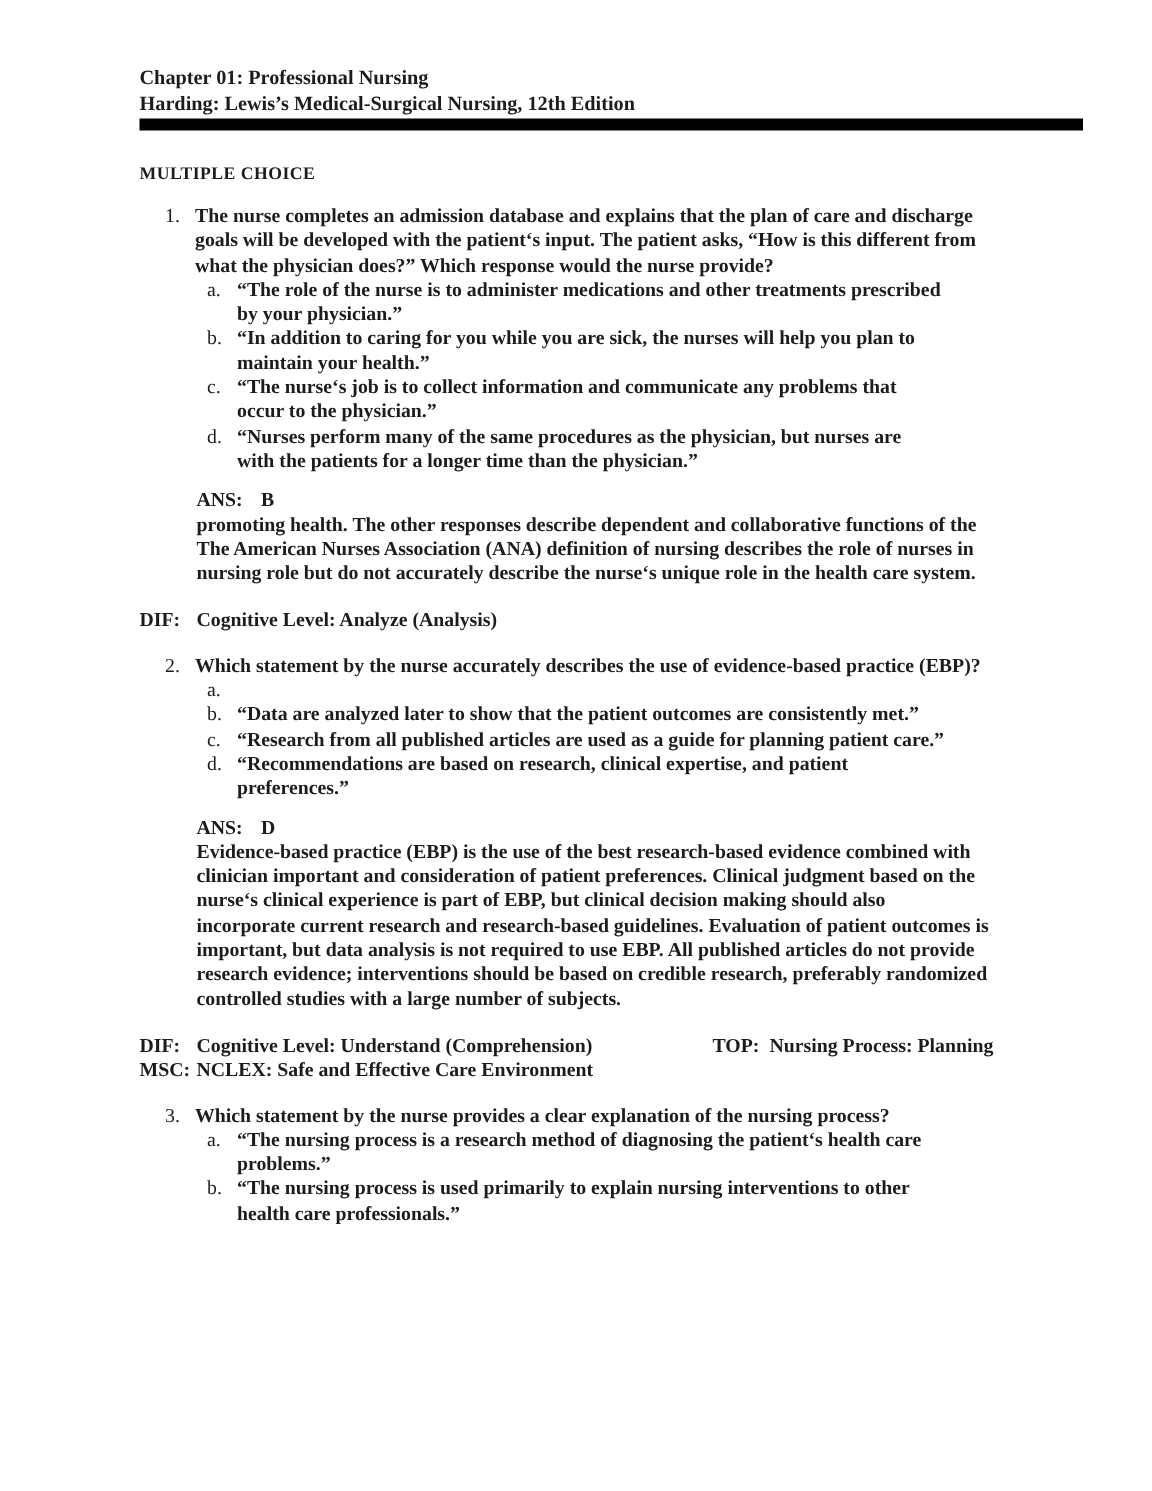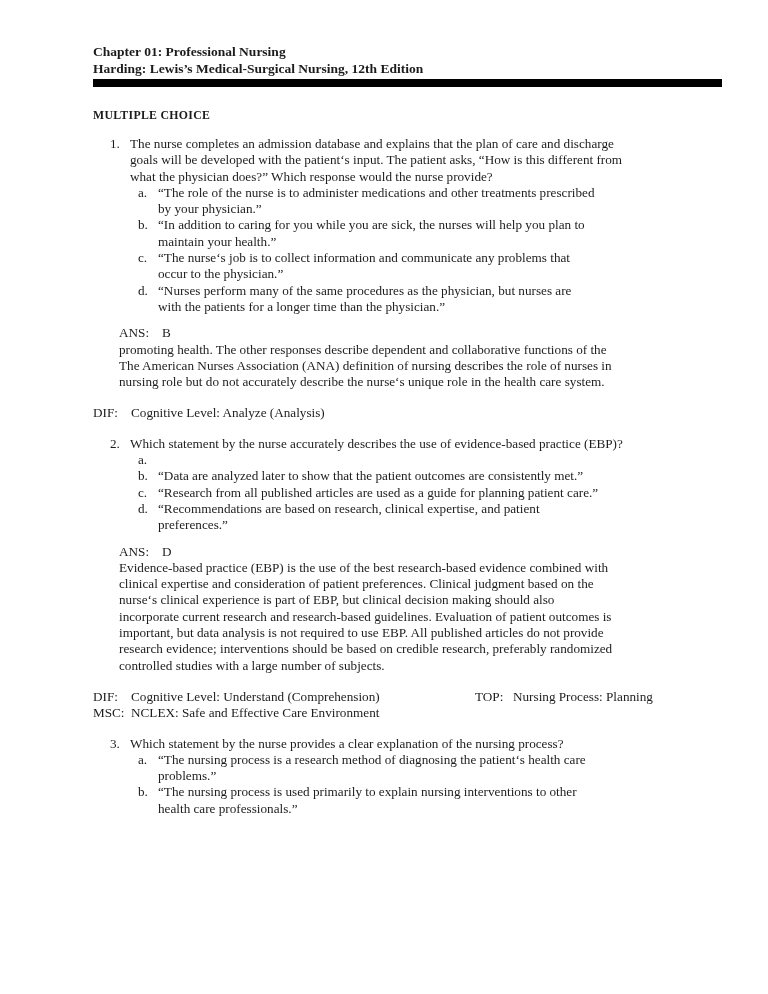--- a/index.html
+++ b/index.html
@@ -7,26 +7,26 @@
     position:relative; width:768px; height:816px; background:#ffffff;
     overflow:hidden; font-family:"Liberation Serif", serif; color:#1c1c1c;
     -webkit-font-smoothing:antialiased;
   }
   .content { position:absolute; left:93px; top:43px; width:660px; }
   .doc-title { font-weight:bold; font-size:13.5px; line-height:17px; white-space:nowrap; }
   .underlined { }
   .rule { height:8px; background:#000000; width:629px; margin-top:2px; }
   .section-title { font-weight:bold; font-size:11.8px; margin-top:21px; line-height:14px; letter-spacing:0.3px; }
   .question { margin-top:14px; font-size:13.2px; line-height:16.3px; }
-  .line { white-space:nowrap; }
+  .line { white-space:nowrap;font-weight:bold; }
   .q-row { display:flex; padding-left:17px; }
   .q-num { width:20px; flex:none; }
   .opt-row { display:flex; padding-left:45px; }
   .opt-letter { width:20px; flex:none; }
-  .ans-block { margin-left:26px; margin-top:10px; }
+  .ans-block { margin-left:38px; margin-top:10px; }
   .ans-label { display:inline-block; width:43px; }
   .meta-block { margin-top:15px; }
   .meta-pair { display:inline-block; white-space:nowrap; }
   .m-label { display:inline-block; width:38px; }
   .pair-w262 { width:262px; }
   .pair-w382 { width:382px; }
   .scan-artifact { position:absolute; left:699px; top:942px; width:54px; height:45px; background:#fcfcfc; }
 </style>
 </head>
 <body>
@@ -117,21 +117,21 @@
       <div class="opt-row">
         <span class="opt-letter">d.</span>
         <div>
           <div class="line">“Recommendations are based on research, clinical expertise, and patient</div>
           <div class="line">preferences.”</div>
         </div>
       </div>
       <div class="ans-block">
         <div class="line"><span class="ans-label">ANS:</span><span>D</span></div>
         <div class="line">Evidence-based practice (EBP) is the use of the best research-based evidence combined with</div>
-        <div class="line">clinical expertise and consideration of patient preferences. Clinical judgment based on the</div>
+        <div class="line">clinician important and consideration of patient preferences. Clinical judgment based on the</div>
         <div class="line">nurse‘s clinical experience is part of EBP, but clinical decision making should also</div>
         <div class="line">incorporate current research and research-based guidelines. Evaluation of patient outcomes is</div>
         <div class="line">important, but data analysis is not required to use EBP. All published articles do not provide</div>
         <div class="line">research evidence; interventions should be based on credible research, preferably randomized</div>
         <div class="line">controlled studies with a large number of subjects.</div>
       </div>
       <div class="meta-block">
         <div class="line">
           <span class="meta-pair pair-w382"><span class="m-label">DIF:</span><span>Cognitive Level: Understand (Comprehension)</span></span><span class="meta-pair"><span class="m-label">TOP:</span><span>Nursing Process: Planning</span></span>
         </div>

